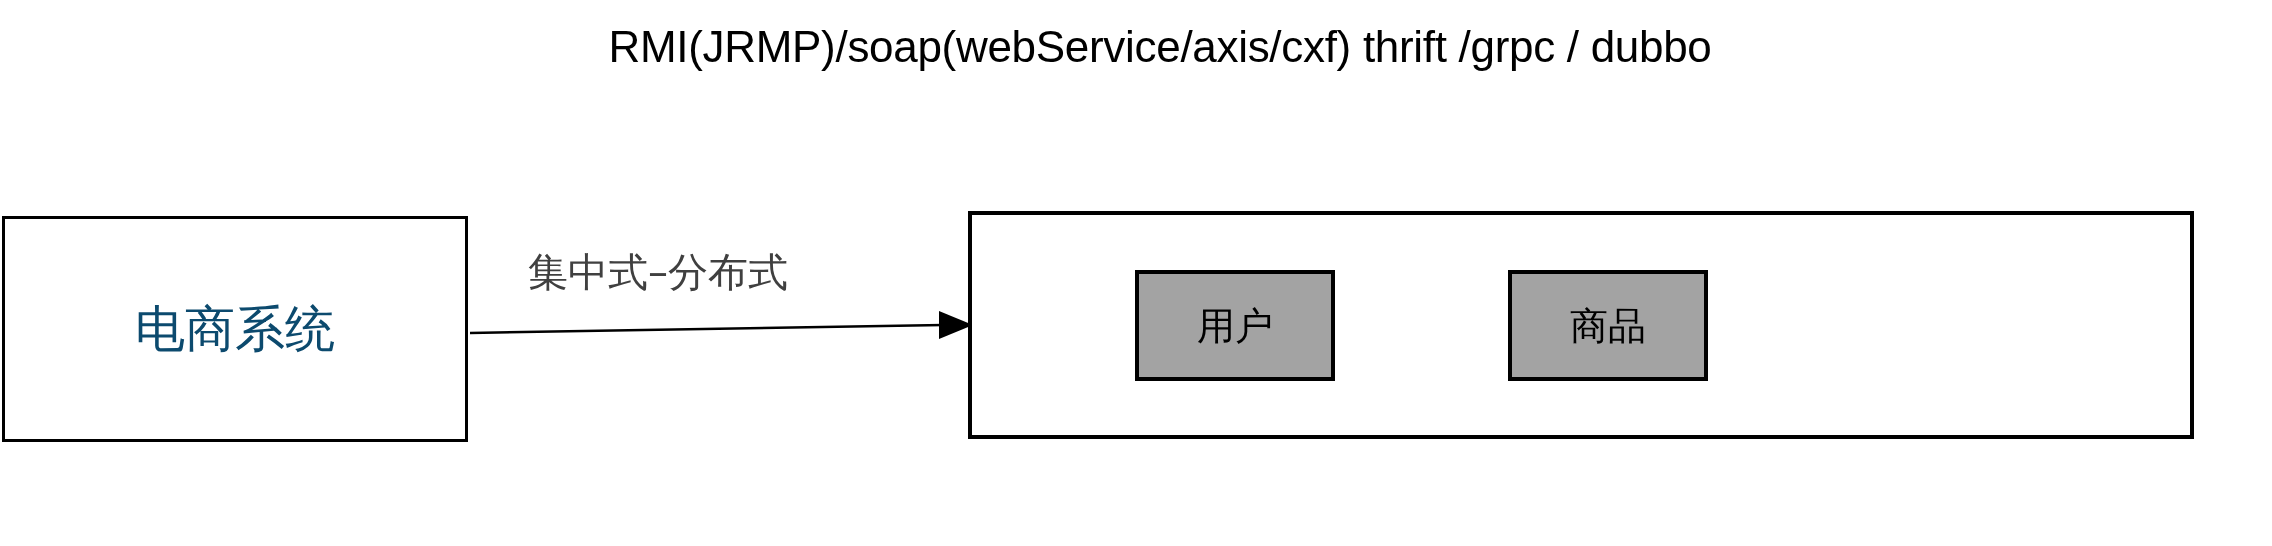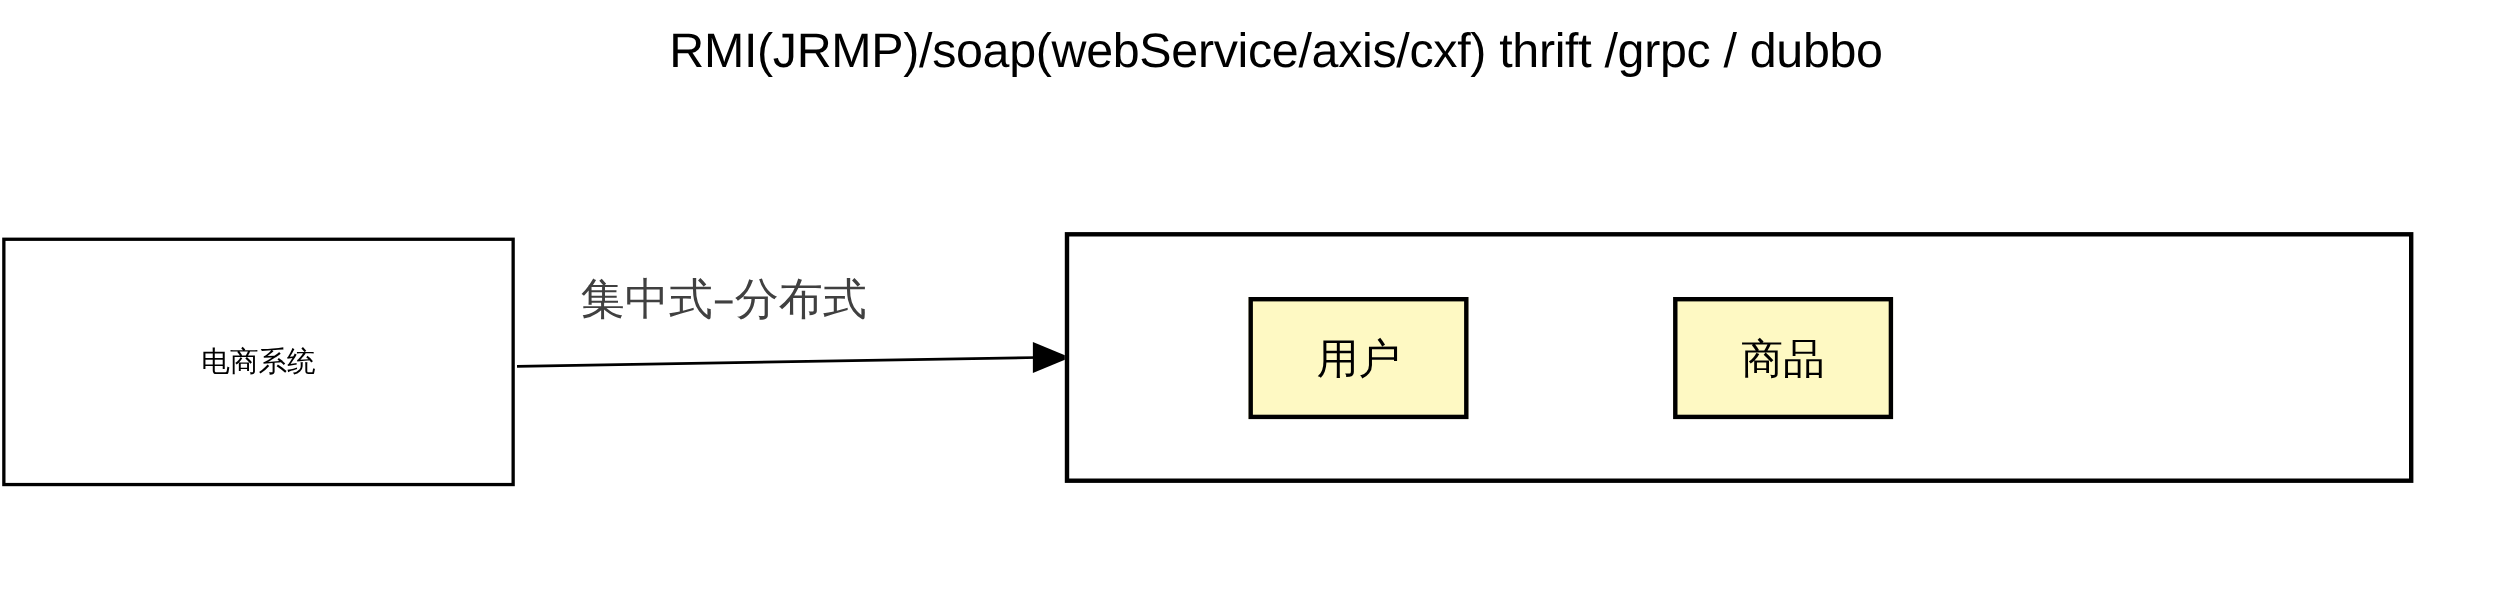--- a/index.html
+++ b/index.html
@@ -46,24 +46,24 @@
     border: 3px solid #000000;
     box-sizing: border-box;
     background: #ffffff;
     display: flex;
     flex-direction: column;
     align-items: center;
     justify-content: center;
   }
   #source-box .cn-line {
     font-family: "DejaVu Sans", "Liberation Sans", sans-serif;
-    font-size: 26px;
+    font-size: 50px;
     line-height: 52px;
     font-weight: 400;
-    color: #000000;
+    color: #0c4a6e;
     white-space: nowrap;
     text-align: center;
   }
 
   
   #transition-arrow {
     position: absolute;
     left: 465px;
     top: 300px;
     width: 515px;
@@ -93,35 +93,35 @@
     box-sizing: border-box;
     background: #ffffff;
   }
   .service-box {
     position: absolute;
     top: 55px;
     width: 200px;
     height: 111px;
     border: 4px solid #000000;
     box-sizing: border-box;
-    background: #fef9c3;
+    background: #a3a3a3;
     display: flex;
     align-items: center;
     justify-content: center;
   }
   .service-box .cn-label {
     font-family: "DejaVu Sans", "Liberation Sans", sans-serif;
     font-size: 38px;
     line-height: 46px;
     font-weight: 400;
     color: #000000;
     white-space: nowrap;
   }
   #service-box-0 { left: 163px; }
-  #service-box-1 { left: 549px; }
+  #service-box-1 { left: 536px; }
   #service-box-2 { left: 920px; }
 </style>
 </head>
 <body>
 
 <div id="canvas">
 
   <div id="protocol-title">RMI(JRMP)/soap(webService/axis/cxf) thrift /grpc / dubbo</div>
 
   <div id="source-box">

